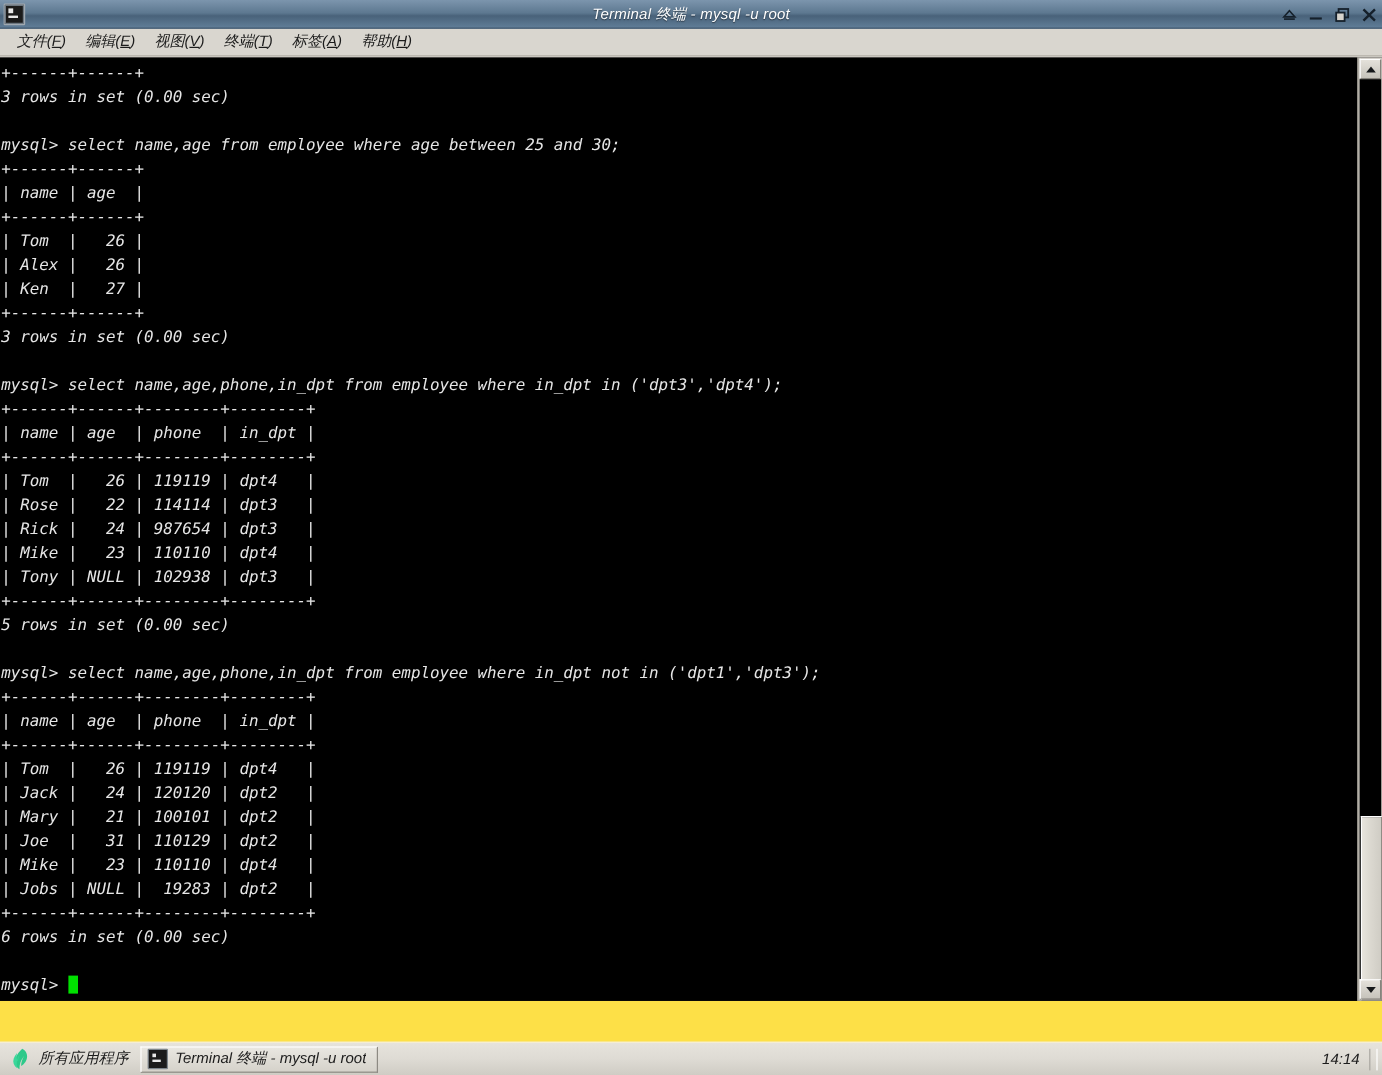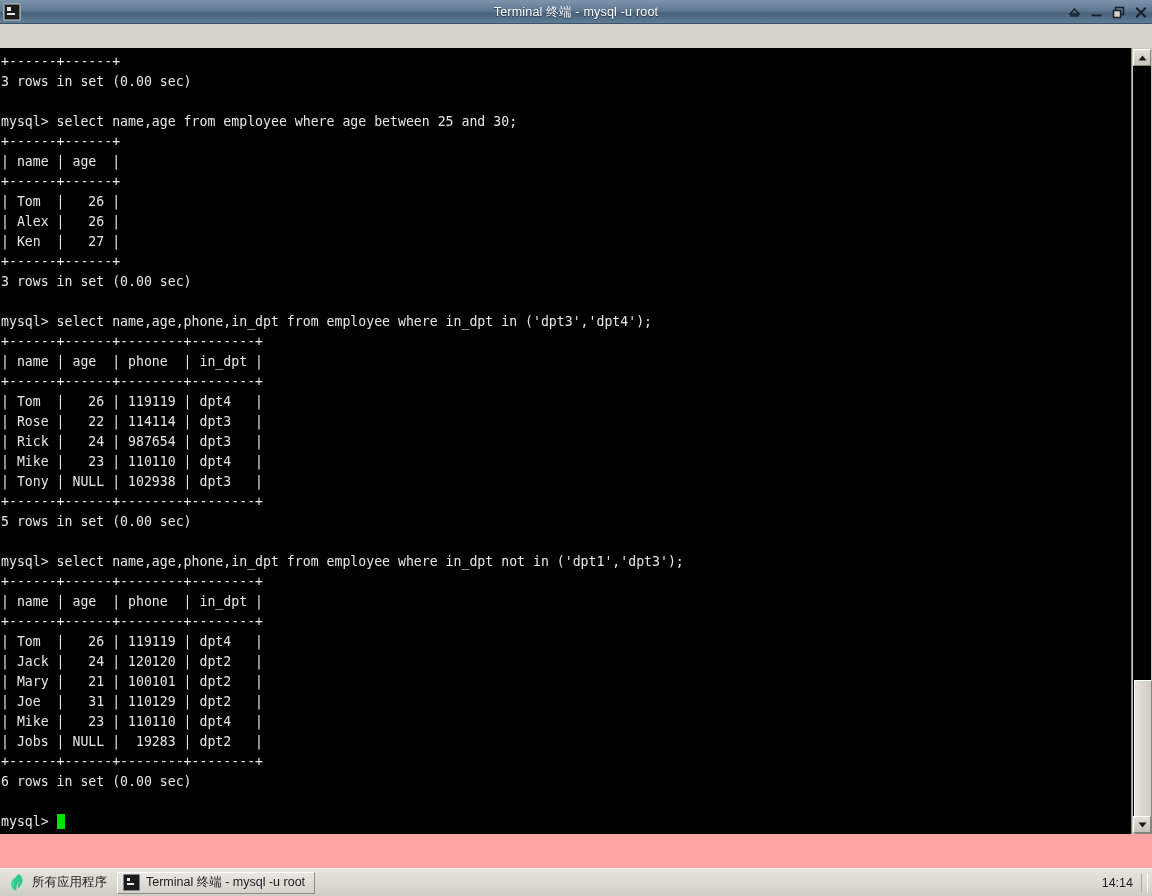--- a/index.html
+++ b/index.html
@@ -5,21 +5,22 @@
   html, body {
     margin: 0; padding: 0;
     width: 1152px; height: 896px;
     overflow: hidden;
     background: #000;
     font-family: "Liberation Sans", sans-serif;
   }
   #screen {
     position: relative;
     width: 1152px; height: 896px;
-    background: #fca5a5;
+    background: #fde047;
+    font-style: italic;
   }
 
   
   #window {
     position: absolute;
     left: 0; top: 0;
     width: 1152px; height: 834px;
     background: #d6d3cc;
     box-sizing: border-box;
   }
@@ -307,20 +308,28 @@
           </svg>
         </div>
         <div class="tb-btn">
           <svg width="14" height="13" viewBox="0 0 14 13">
             <path d="M2.2,1.8 L11.8,11.2 M11.8,1.8 L2.2,11.2" stroke="#15202b" stroke-width="2" fill="none"></path>
           </svg>
         </div>
       </div>
     </div>
 
+    <div id="menubar">
+      <div class="menu-item"><span>文件</span>(<u>F</u>)</div>
+      <div class="menu-item"><span>编辑</span>(<u>E</u>)</div>
+      <div class="menu-item"><span>视图</span>(<u>V</u>)</div>
+      <div class="menu-item"><span>终端</span>(<u>T</u>)</div>
+      <div class="menu-item"><span>标签</span>(<u>A</u>)</div>
+      <div class="menu-item"><span>帮助</span>(<u>H</u>)</div>
+    </div>
 
     <div id="term-wrap">
 
       <div id="term">
         <pre><span id="term-lines">+------+------+
 3 rows in set (0.00 sec)
 
 mysql&gt; select name,age from employee where age between 25 and 30;
 +------+------+
 | name | age  |

